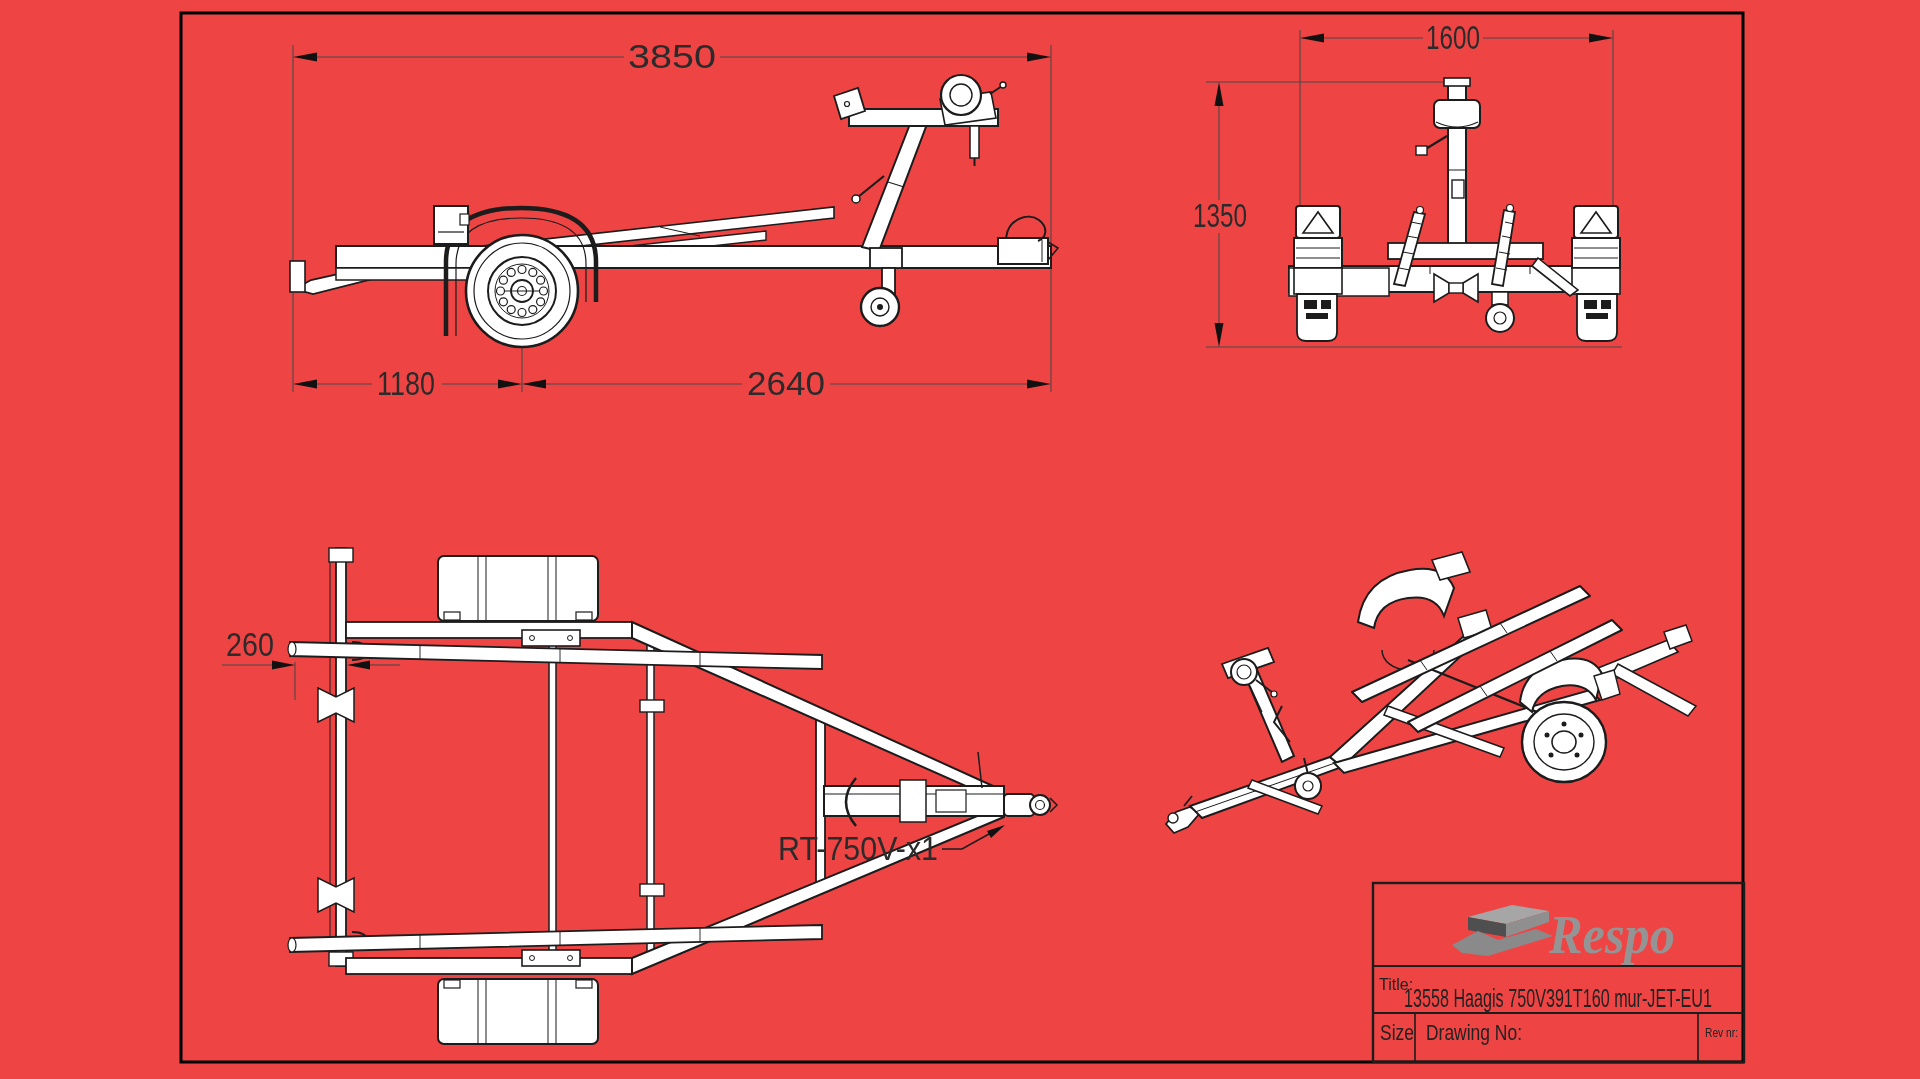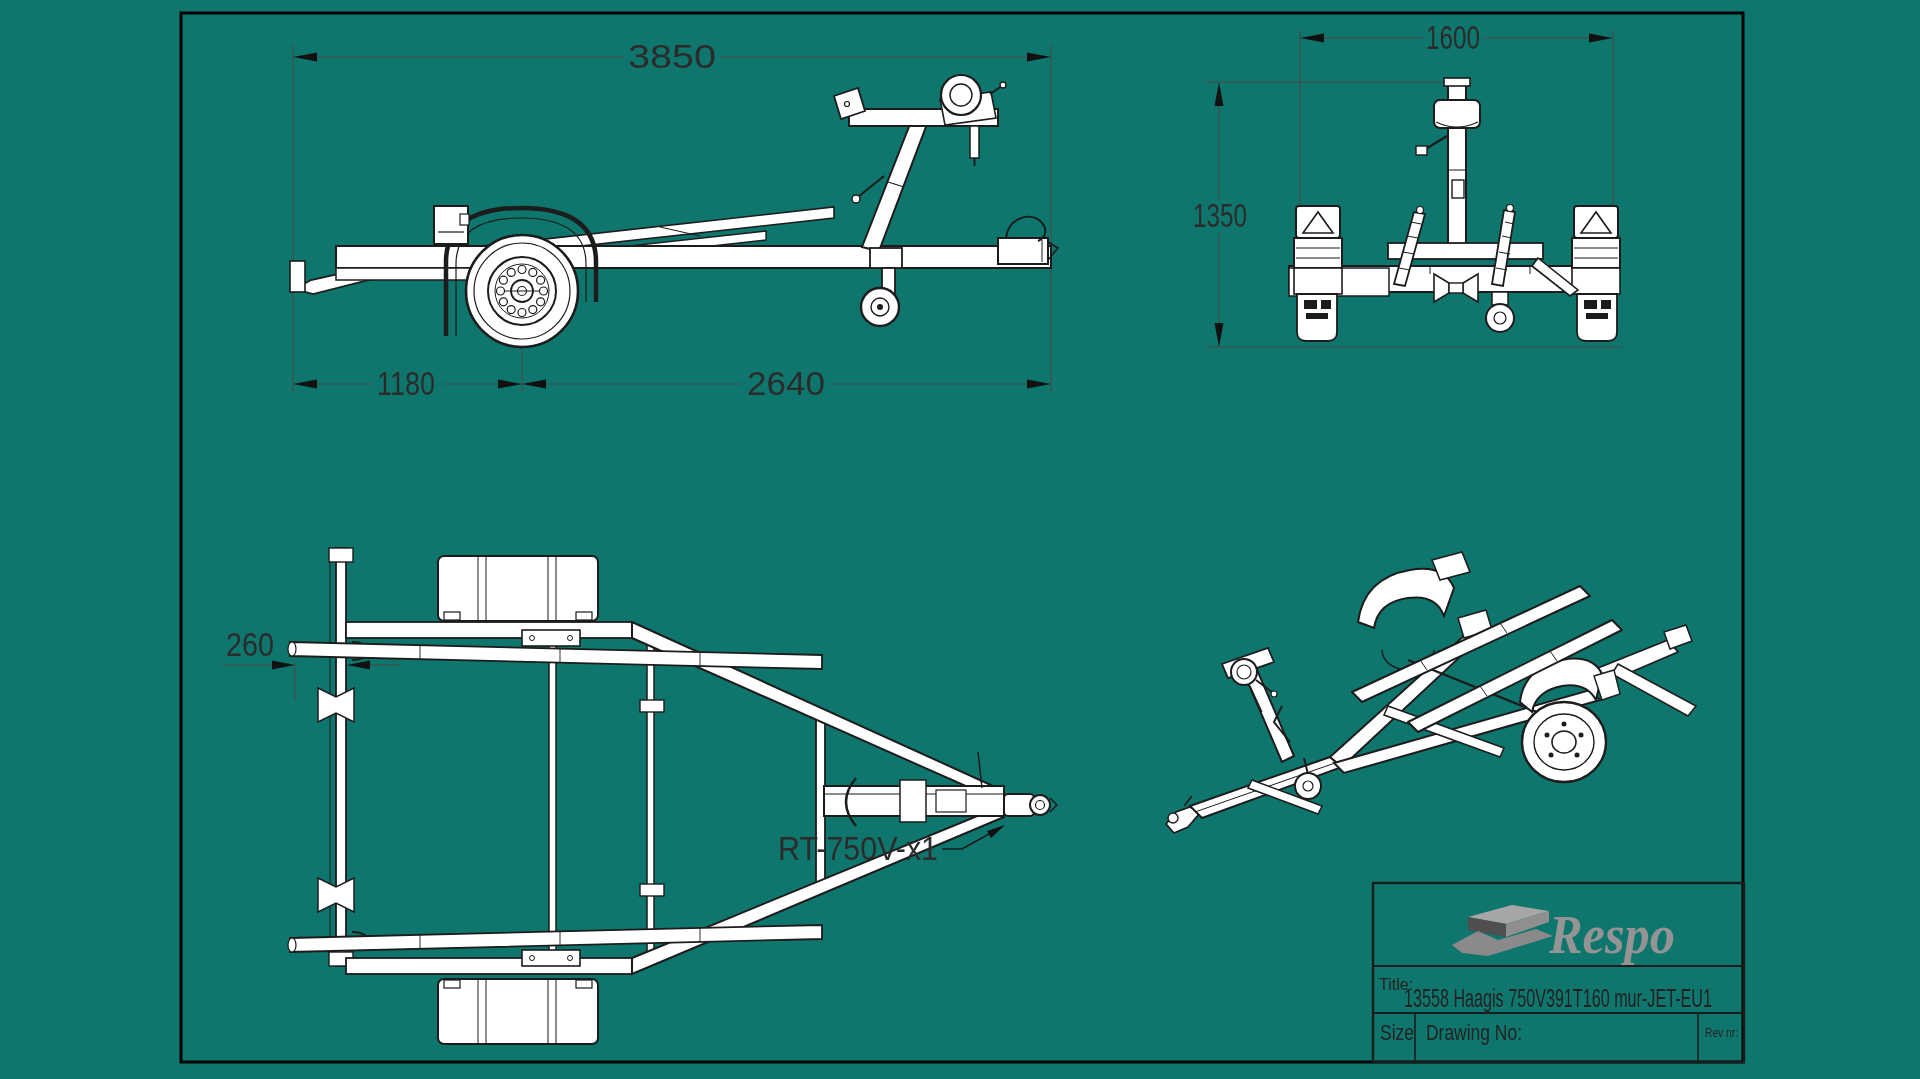--- a/index.html
+++ b/index.html
@@ -1,16 +1,16 @@
 <!DOCTYPE html>
 <html><head>
 <meta charset="utf-8">
 <style>
   html,body{margin:0;padding:0;background:#fff;}
-  .page{position:relative;width:1920px;height:1079px;background:#0f766e;overflow:hidden;
+  .page{position:relative;width:1920px;height:1079px;background:#ef4444;overflow:hidden;
         font-family:"Liberation Sans",sans-serif;}
   svg{position:absolute;left:0;top:0;}
   svg text{font-family:"Liberation Sans",sans-serif;fill:#222;}
   .dim-text{font-size:34px;fill:#2b2b2b;}
   .callout-text{font-size:34px;fill:#2b2b2b;}
   .tb-small{font-size:16px;}
   .tb-mid{font-size:22px;}
   .tb-title{font-size:25px;}
   .tb-tiny{font-size:13px;}
   .brand{font-family:"Liberation Serif",serif;font-style:italic;font-weight:bold;

